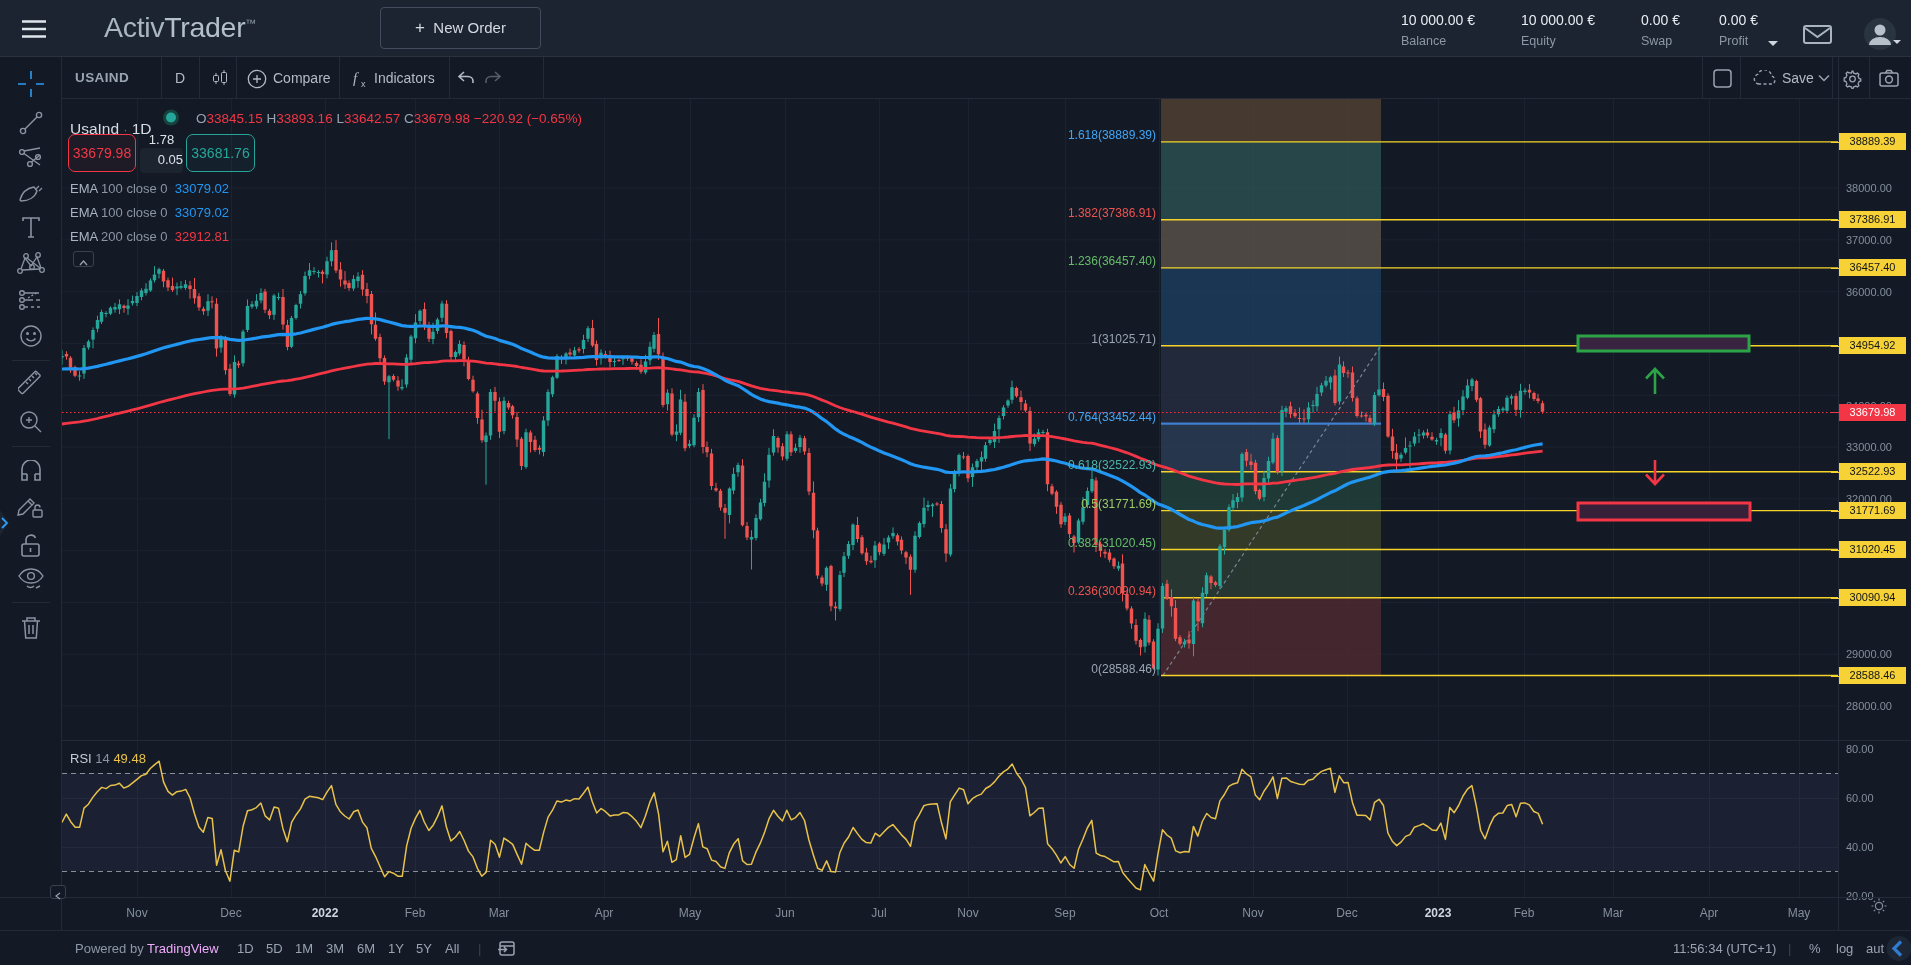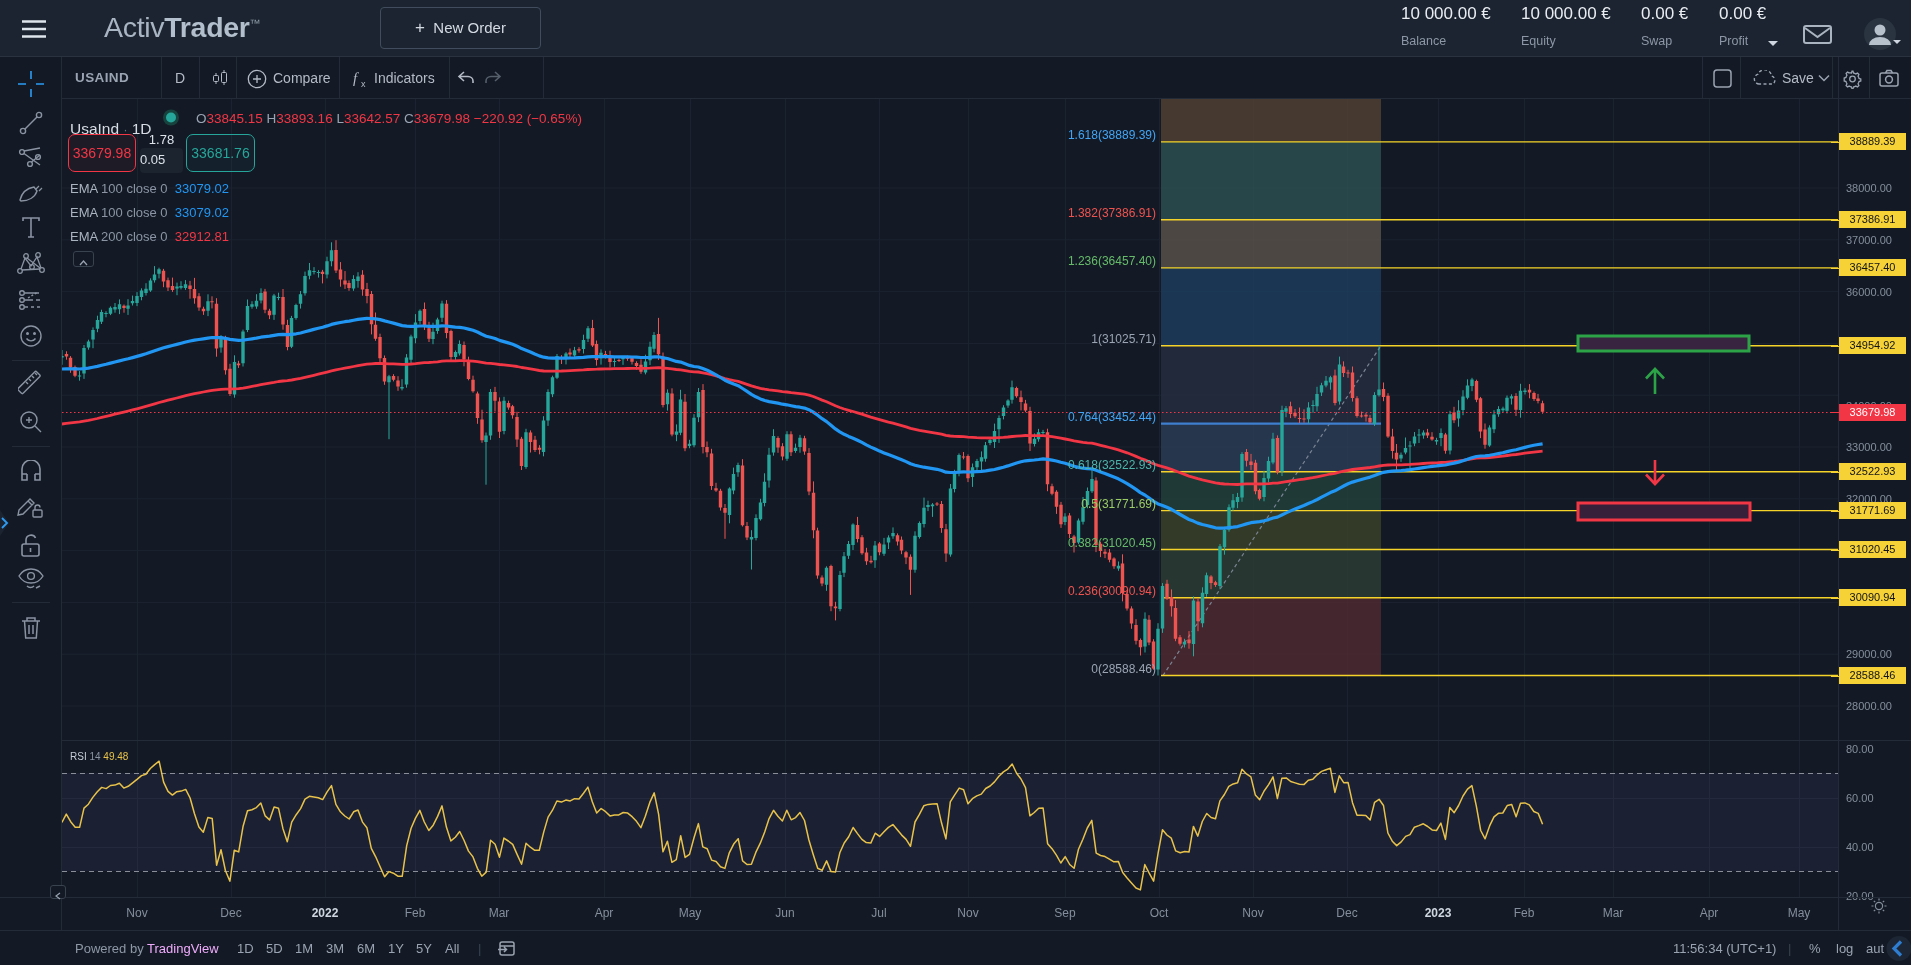--- a/index.html
+++ b/index.html
@@ -1,23 +1,23 @@
 <!DOCTYPE html>
 <html><head><meta charset="utf-8"><style>
 *{margin:0;padding:0;box-sizing:border-box}
 html,body{width:1911px;height:965px;overflow:hidden;background:#131a25;font-family:"Liberation Sans",sans-serif}
 .abs{position:absolute}
 #stage{position:relative;width:1911px;height:965px;background:#131a25}
 
 #topbar{position:absolute;left:0;top:0;width:1911px;height:57px;background:#1b2430;border-bottom:1px solid #2a3240}
 #logo{position:absolute;left:104px;top:11px;font-size:28.5px;font-weight:400;color:#a9b5c3;letter-spacing:-.3px}
-#logo b{font-weight:700;color:#b3bfcc}
+#logo b{font-weight:400;color:#b3bfcc}
 #logo sup{font-size:11px;color:#93a0ae}
 #neworder{position:absolute;left:380px;top:7px;width:161px;height:42px;border:1px solid #414d5e;border-radius:4px;color:#d4dae2;font-size:15px;text-align:center;line-height:40px}
-.balv{position:absolute;top:4px;font-size:17px;color:#e9edf2;white-space:nowrap}
+.balv{position:absolute;top:12px;font-size:14px;color:#e9edf2;white-space:nowrap}
 .ball{position:absolute;top:34px;font-size:12.5px;color:#8d97a6;white-space:nowrap}
 
 #toolbar{position:absolute;left:0;top:57px;width:1911px;height:42px;background:#131a25;border-bottom:1px solid #232b38}
 .tsep{position:absolute;top:57px;height:42px;width:1px;background:#232b38}
 .ttxt{position:absolute;top:57px;height:42px;line-height:42px;font-size:14px;color:#b4bbc7;white-space:nowrap}
 
 #ltools{position:absolute;left:0;top:57px;width:62px;height:873px;background:#131a25;border-right:1px solid #232b38}
 .lsep{position:absolute;left:12px;width:38px;height:1px;background:#232b38}
 
 #paxis{position:absolute;left:1838px;top:57px;width:1px;height:873px;background:#232b38}
@@ -345,29 +345,29 @@
     </svg>
 
 <div class="leg" style="left:70px;top:120px;font-size:15.5px;color:#d7dce4">UsaInd <span style="color:#6a7484;font-size:12px">·</span> 1D</div>
 <svg class="abs" style="left:163px;top:109px" width="18" height="18">
       <circle cx="8" cy="8.5" r="8" fill="#17433e"></circle>
       <circle cx="8" cy="8.5" r="5" fill="#26a69a"></circle>
     </svg>
 <div class="leg" style="left:196px;top:111px;font-size:13.5px;color:#9aa4b3">O<span style="color:#f23645">33845.15</span> H<span style="color:#f23645">33893.16</span> L<span style="color:#f23645">33642.57</span> C<span style="color:#f23645">33679.98</span> <span style="color:#f23645">−220.92 (−0.65%)</span></div>
 <div class="leg" style="left:68px;top:134px;width:68px;height:38px;border:1.5px solid #f23645;border-radius:7px;background:rgba(242,54,69,0.05);color:#f23645;font-size:14px;text-align:center;line-height:36px">33679.98</div>
 <div class="leg" style="left:140px;top:132px;width:43px;height:15px;color:#dde2e9;font-size:13px;text-align:center">1.78</div>
-<div class="leg" style="left:140px;top:148px;width:43px;height:25px;background:#1c242f;border-radius:4px;color:#dde2e9;font-size:13px;text-align:left;line-height:24px">0.05</div>
+<div class="leg" style="left:140px;top:148px;width:43px;height:25px;background:#1c242f;border-radius:4px;color:#dde2e9;font-size:13px;text-align:right;line-height:24px">0.05</div>
 <div class="leg" style="left:186px;top:134px;width:69px;height:38px;border:1.5px solid #26a69a;border-radius:7px;background:rgba(38,166,154,0.05);color:#26a69a;font-size:14px;text-align:center;line-height:36px">33681.76</div>
 <div class="leg" style="left:70px;top:181px;font-size:13px;color:#aab3c0">EMA <span style="color:#8a94a3">100 close 0</span>&nbsp;&nbsp;<span style="color:#2196f3">33079.02</span></div>
 <div class="leg" style="left:70px;top:205px;font-size:13px;color:#aab3c0">EMA <span style="color:#8a94a3">100 close 0</span>&nbsp;&nbsp;<span style="color:#2196f3">33079.02</span></div>
 <div class="leg" style="left:70px;top:229px;font-size:13px;color:#aab3c0">EMA <span style="color:#8a94a3">200 close 0</span>&nbsp;&nbsp;<span style="color:#f23645">32912.81</span></div>
 <div class="leg" style="left:73px;top:251px;width:21px;height:16px;border:1px solid #39424f;border-radius:3px;text-align:center"><svg width="9" height="6" style="margin-top:4px">
         <path d="M1 5l3.5-4L8 5" stroke="#9aa3b1" stroke-width="1.3" fill="none"></path>
       </svg></div>
-<div class="leg" style="left:70px;top:751px;font-size:10px;color:#c6ccd6">RSI <span style="color:#8a94a3">14</span> <span style="color:#e8c24a">49.48</span></div>
+<div class="leg" style="left:70px;top:751px;font-size:13px;color:#c6ccd6">RSI <span style="color:#8a94a3">14</span> <span style="color:#e8c24a">49.48</span></div>
 <div class="leg" style="left:50px;top:885px;width:16px;height:14px;border:1px solid #39424f;border-radius:3px;background:#131a25"><svg width="6" height="8" style="margin:2px 0 0 4px">
         <path d="M5 1L1 4l4 3" stroke="#9aa3b1" stroke-width="1.2" fill="none"></path>
       </svg></div>
 <svg class="abs" style="left:0;top:510px" width="10" height="26">
       <path d="M0 0v26l9-13z" fill="#1b2430"></path>
       <path d="M2 8l5 5-5 5" stroke="#2d9cf4" stroke-width="1.8" fill="none"></path>
     </svg>
 
 <div class="fl" style="right:755px;top:135px;color:#42a5f5">1.618(38889.39)</div>
 <div class="fl" style="right:755px;top:213px;color:#ef5350">1.382(37386.91)</div>

